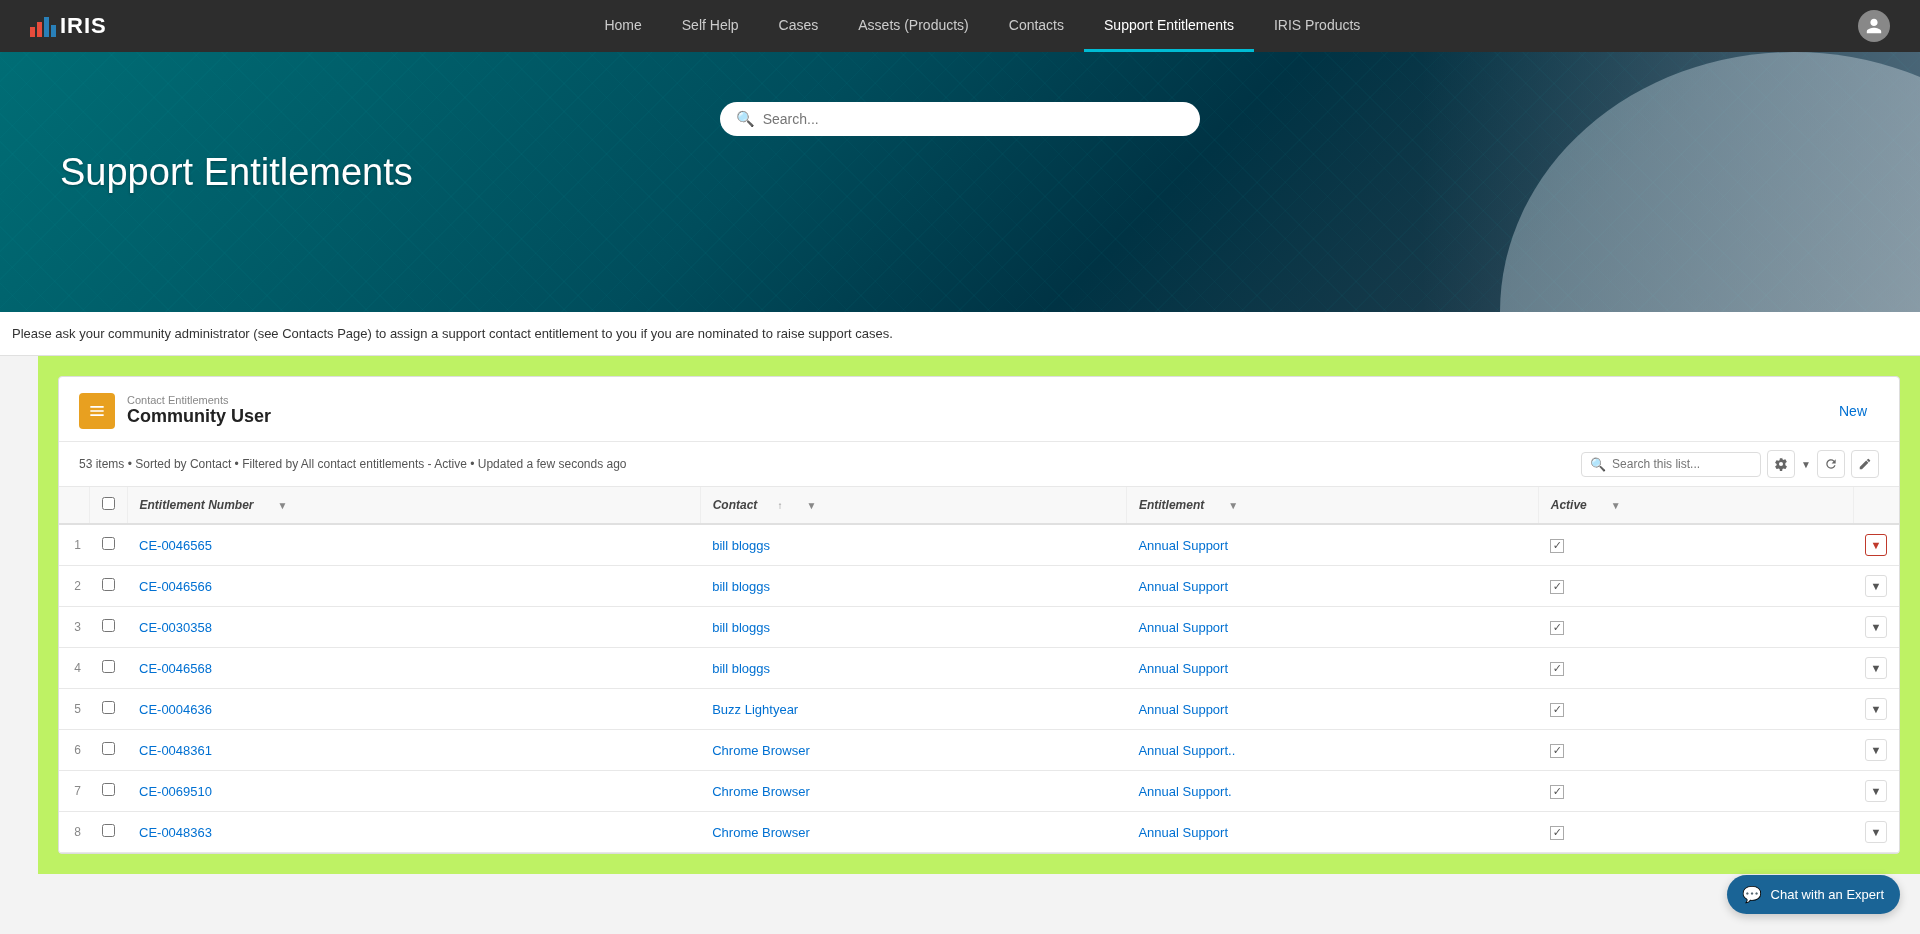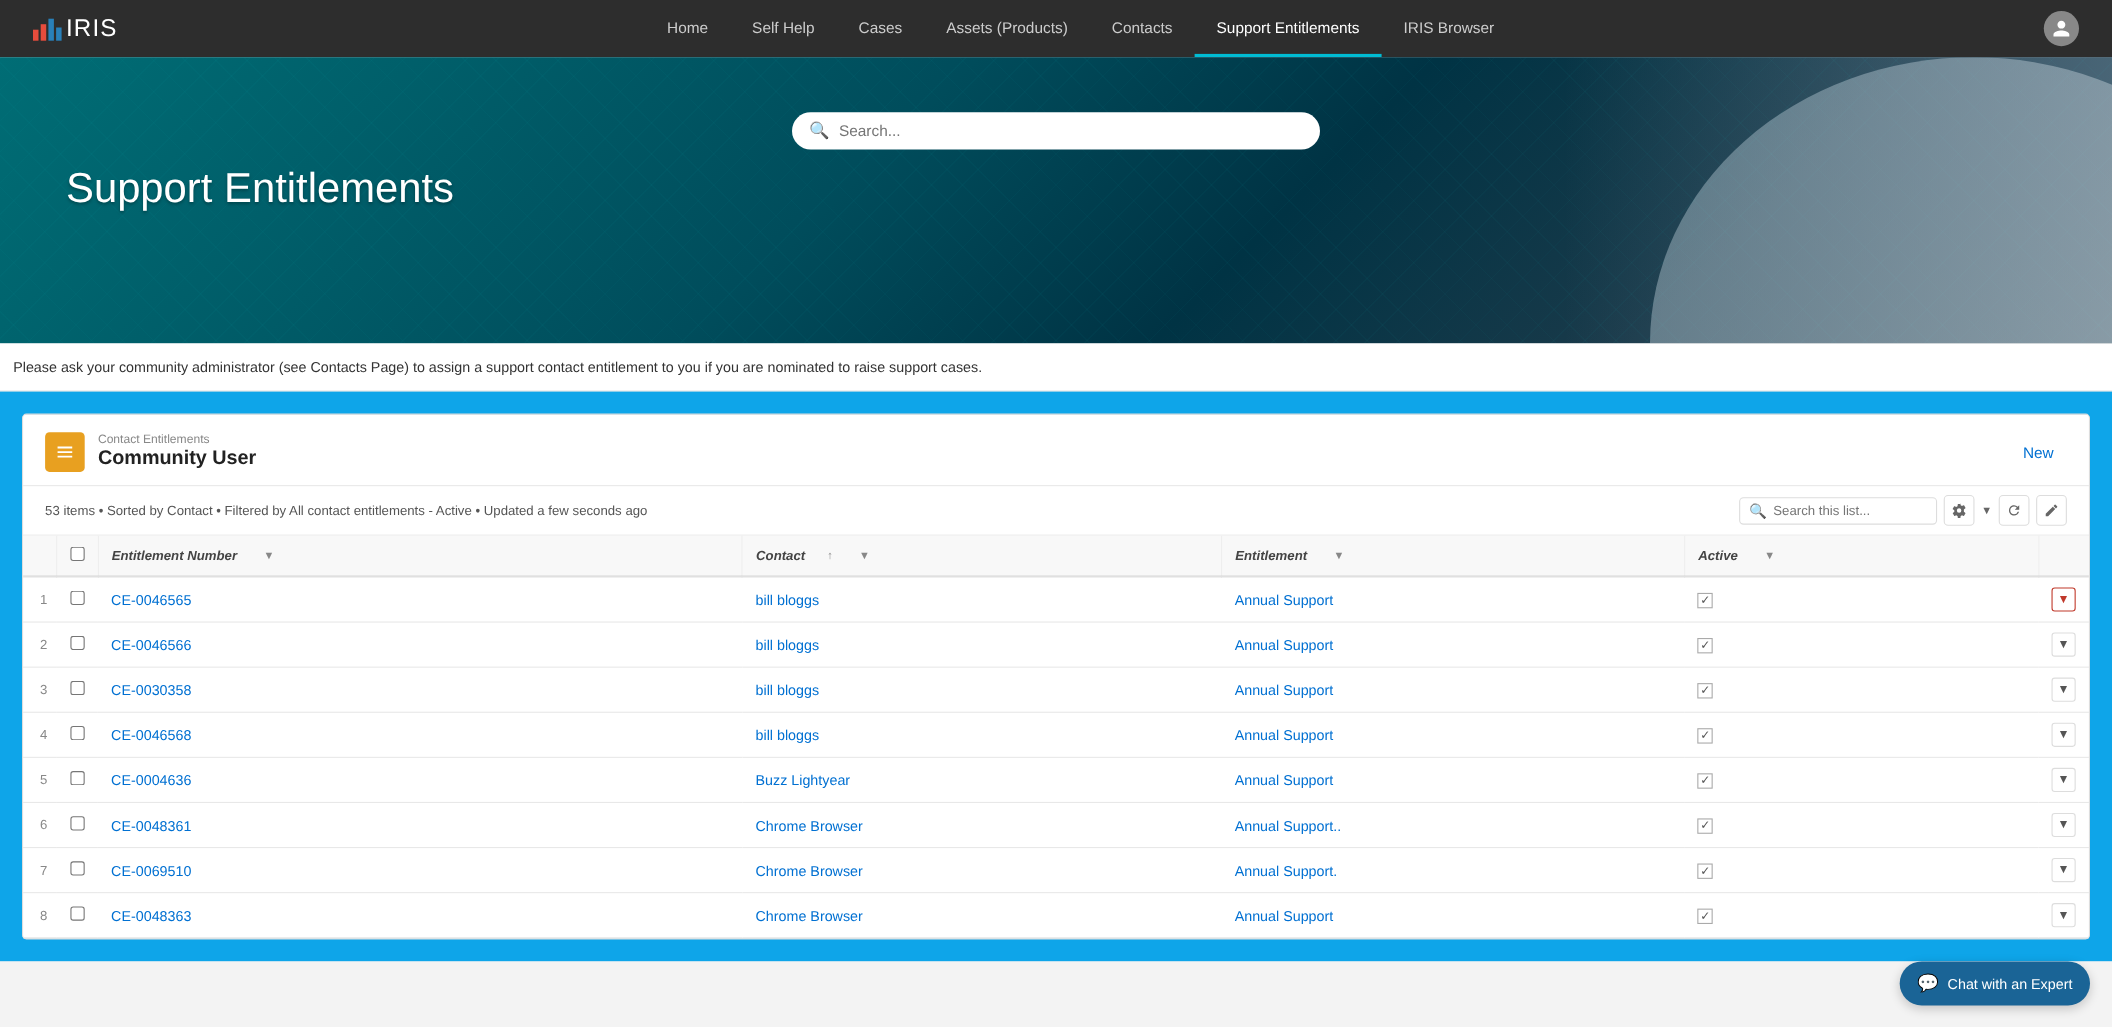--- a/index.html
+++ b/index.html
@@ -25,21 +25,21 @@
       gap: 2px;
       height: 22px;
     }
     .iris-logo .bar1 { width: 5px; height: 10px; background: #e74c3c; }
     .iris-logo .bar2 { width: 5px; height: 15px; background: #e74c3c; }
     .iris-logo .bar3 { width: 5px; height: 20px; background: #2980b9; }
     .iris-logo .bar4 { width: 5px; height: 12px; background: #2980b9; }
     .iris-logo .brand-text {
       color: white;
       font-size: 22px;
-      font-weight: 400;
+      font-weight: 700;
       letter-spacing: 1px;
     }
     .nav-links {
       display: flex;
       align-items: center;
       gap: 0;
       flex: 1;
       justify-content: center;
     }
     .nav-link {
@@ -160,22 +160,23 @@
       background: white;
       padding: 14px 12px;
       font-size: 13px;
       color: #333;
       border-bottom: 1px solid #e0e0e0;
     }
 
     
     .main-content {
       padding: 20px;
-      background: #0ea5e9;
+      background: #bef264;
       min-height: 400px;
+      margin-left: 38px;
     }
 
     
     .card {
       background: white;
       border: 1px solid #ddd;
       border-radius: 4px;
       overflow: visible;
     }
     .card-header {
@@ -383,21 +384,21 @@
     <span class="brand-text">IRIS</span>
   </div>
 
   <div class="nav-links">
     <a class="nav-link">Home</a>
     <a class="nav-link">Self Help</a>
     <a class="nav-link">Cases</a>
     <a class="nav-link">Assets (Products)</a>
     <a class="nav-link">Contacts</a>
     <a class="nav-link active">Support Entitlements</a>
-    <a class="nav-link">IRIS Browser</a>
+    <a class="nav-link">IRIS Products</a>
   </div>
 
   <div class="nav-right">
     <div class="user-avatar">
       <svg width="18" height="18" viewBox="0 0 24 24" fill="currentColor">
         <path d="M12 12c2.7 0 4.8-2.1 4.8-4.8S14.7 2.4 12 2.4 7.2 4.5 7.2 7.2 9.3 12 12 12zm0 2.4c-3.2 0-9.6 1.6-9.6 4.8v2.4h19.2v-2.4c0-3.2-6.4-4.8-9.6-4.8z"></path>
       </svg>
     </div>
   </div>
 </nav>

